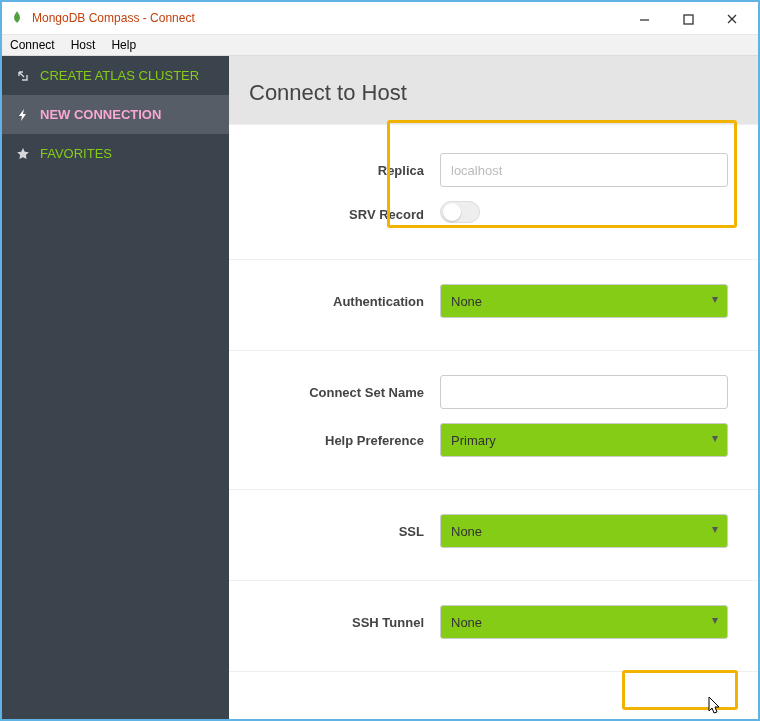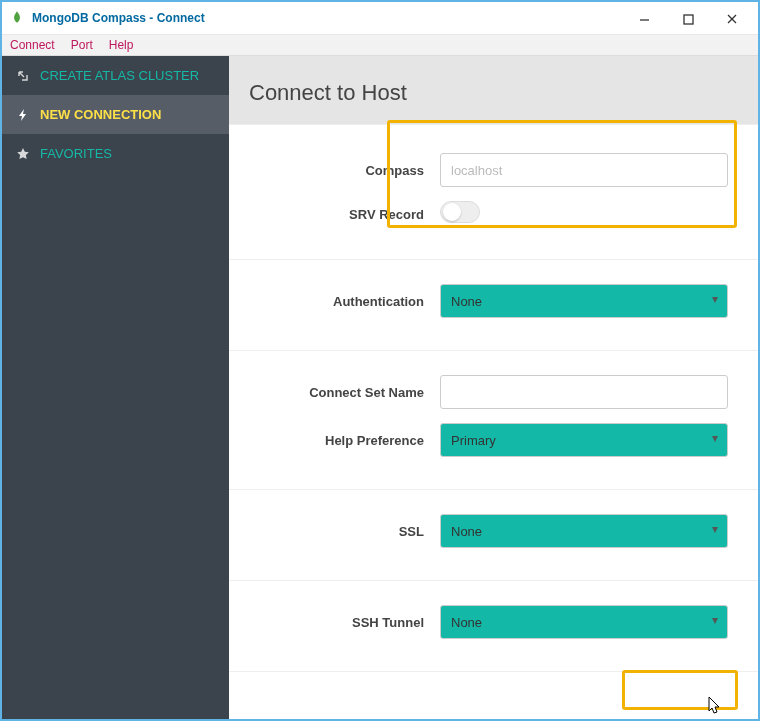--- a/index.html
+++ b/index.html
@@ -1,40 +1,40 @@
 <!DOCTYPE html>
 <html><head>
 <meta charset="utf-8">
 <style>
   * { box-sizing: border-box; margin: 0; padding: 0; font-family: -apple-system, "Segoe UI", Arial, sans-serif; }
   body { width: 760px; height: 721px; border: 2px solid #5FB4E5; background: #fff; overflow: hidden; position: relative; }
   .titlebar { height: 32px; background: #fff; display: flex; align-items: center; padding: 0 4px; }
   .title-logo { width: 16px; height: 16px; margin: 0 6px 0 4px; display: inline-block; }
-  .title-text { font-size: 12px; color: #0369a1; flex: 1; font-weight: bold; }
+  .title-text { font-size: 12px; color: #c2410c; flex: 1; }
   .win-controls { display: flex; gap: 0; }
   .win-btn { width: 44px; height: 28px; text-align: center; line-height: 28px; font-size: 14px; color: #333; }
   .win-btn svg { vertical-align: middle; }
-  .menubar { height: 22px; background: #f2f2f2; border-top:1px solid #e8e8e8; border-bottom: 1px solid #dcdcdc; display: flex; align-items: center; font-size: 12px; color: #be185d; }
+  .menubar { height: 22px; background: #f2f2f2; border-top:1px solid #e8e8e8; border-bottom: 1px solid #dcdcdc; display: flex; align-items: center; font-size: 12px; color: #000000; }
   .menubar span { padding: 0 8px; }
   .app-body { display: flex; height: calc(100% - 54px); }
   .sidebar { width: 227px; background: #3B434D; color: #fff; font-size: 13px; }
-  .side-item { display: flex; align-items: center; padding: 12px 14px; gap: 10px; color: #14b8a6; }
-  .side-item.active { background: #565D67; font-weight: bold; color:#fde047; }
+  .side-item { display: flex; align-items: center; padding: 12px 14px; gap: 10px; color: #84cc16; }
+  .side-item.active { background: #565D67; font-weight: bold; color:#f9a8d4; }
   .side-icon { width: 14px; height: 14px; display: inline-flex; align-items:center; justify-content:center; }
   .main { flex: 1; background: #fff; display:flex; flex-direction:column; overflow:hidden; }
   .main-header { background: #e5e5e5; padding: 24px 20px 18px 20px; border-bottom:1px solid #eee;}
   .main-header h1 { font-size: 22px; font-weight: 400; color: #444; }
   .form-area { flex:1; overflow-y:auto; padding: 10px 0 0 0;}
   .group { padding: 4px 30px 18px 0; border-bottom: 1px solid #eee; margin-bottom: 6px; }
   .row { display:flex; align-items:center; margin: 14px 0; }
   .row label { width: 195px; text-align:right; margin-right: 16px; font-size: 13px; font-weight:bold; color:#444; }
   .row .field { flex:1; }
   .input, .select { width: 100%; height: 34px; border:1px solid #ccc; border-radius:3px; padding: 0 10px; font-size:13px; color:#333; background:#fff; }
   .input::placeholder { color: #bbb; }
-  .select { appearance:none; background: #14b8a6; position:relative; }
+  .select { appearance:none; background: #84cc16; position:relative; }
   .select-wrap { position:relative; }
   .select-wrap::after { content:"▾"; position:absolute; right:10px; top:8px; font-size:12px; color:#555; pointer-events:none;}
   .toggle { width: 40px; height: 22px; border-radius: 11px; background:#eee; border:1px solid #ddd; position:relative; display:inline-block;}
   .toggle::after { content:""; position:absolute; left:2px; top:1px; width:18px; height:18px; border-radius:50%; background:#fff; box-shadow:0 1px 2px rgba(0,0,0,.2);}
   .highlight-yellow { border:3px solid #F2B200; border-radius:3px; position:absolute; pointer-events:none; }
   .hl1 { left: 385px; top: 118px; width: 350px; height: 108px; }
   .hl2 { left: 620px; top: 668px; width: 116px; height: 40px; }
   .cursor { position:absolute; left: 703px; top: 694px; pointer-events:none; }
 </style>
 </head>
@@ -56,21 +56,21 @@
         </svg></div>
     <div class="win-btn"><svg width="12" height="12">
           <line x1="2" y1="2" x2="10" y2="10" stroke="#333" stroke-width="1.3"></line>
           <line x1="10" y1="2" x2="2" y2="10" stroke="#333" stroke-width="1.3"></line>
         </svg></div>
   </div>
 </div>
 
 <div class="menubar">
   <span>Connect</span>
-  <span>Port</span>
+  <span>Host</span>
   <span>Help</span>
 </div>
 
 <div class="app-body">
 
   <div class="sidebar">
     <div class="side-item">
       <span class="side-icon">
           <svg width="12" height="12" viewBox="0 0 12 12">
             <path d="M2 2h4M2 2v4M2 2l5 5M5 10h5V5" fill="none" stroke="#d6d7d8" stroke-width="1.4"></path>
@@ -97,21 +97,21 @@
   </div>
 
   <div class="main">
     <div class="main-header">
       <h1>Connect to Host</h1>
     </div>
     <div class="form-area">
 
       <div class="group">
         <div class="row">
-          <label>Compass</label>
+          <label>Replica</label>
           <div class="field"><input class="input" placeholder="localhost" style=""></div>
         </div>
         <div class="row">
           <label>SRV Record</label>
           <div class="field"><span class="toggle"></span></div>
         </div>
       </div>
 
       <div class="group">
         <div class="row">

